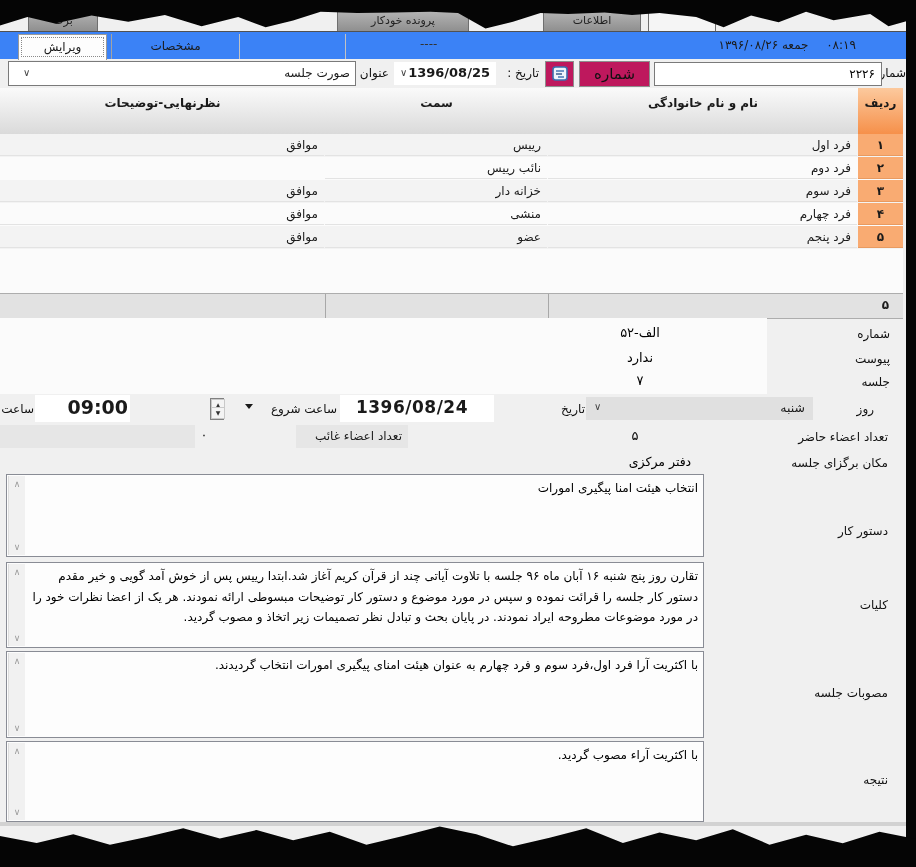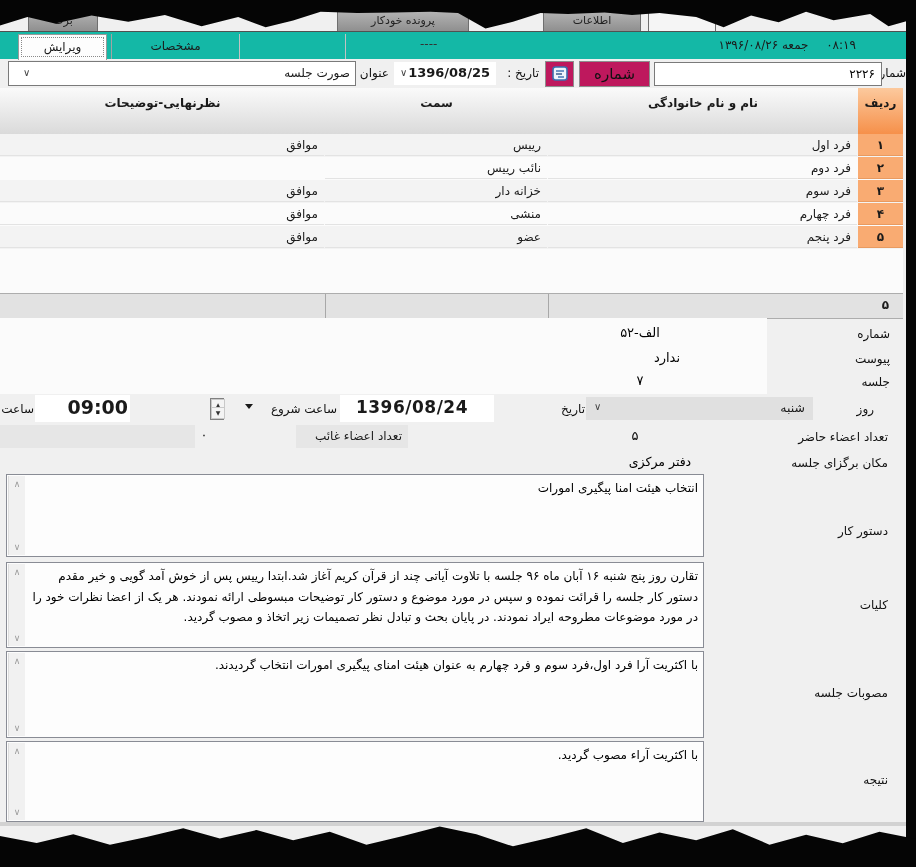--- a/index.html
+++ b/index.html
@@ -11,21 +11,21 @@
   
   .torn-top{left:0;top:0;width:916px;height:31px;background:#050505;z-index:30;
     clip-path:polygon(0% 0%,100% 0%,100% 60%,97% 85%,95% 45%,91% 65%,88% 38%,85% 72%,82% 50%,79% 88%,76% 55%,72% 42%,69% 48%,66% 40%,62% 45%,59% 42%,56% 70%,53% 92%,50% 42%,47% 38%,43% 40%,39% 42%,35% 38%,32% 66%,29% 88%,26% 55%,22% 85%,18% 48%,14% 70%,10% 50%,6% 76%,3% 55%,0% 82%);}
   .torn-bottom{left:0;top:824px;width:916px;height:43px;background:#050505;z-index:30;
     clip-path:polygon(0% 100%,100% 100%,100% 35%,96% 18%,92% 45%,88% 25%,84% 48%,80% 12%,76% 38%,72% 20%,68% 44%,64% 10%,60% 32%,56% 52%,52% 24%,48% 6%,44% 28%,40% 48%,36% 18%,32% 38%,28% 14%,24% 34%,20% 10%,16% 30%,12% 48%,8% 24%,4% 44%,0% 28%);}
   .edge-right{right:0;top:0;width:10px;height:867px;background:#050505;z-index:29;}
   .frag{position:absolute;top:8px;height:22px;background:linear-gradient(#b8b8b8,#8f8f8f);border:1px solid #6f6f6f;border-radius:4px 4px 0 0;z-index:1;
     font-size:11px;text-align:center;color:#222;line-height:24px;}
   .frag.white{background:#f5f5f5;}
   
-  .tabstrip{left:0;top:31px;width:916px;height:27px;background:#14b8a6;border-top:1px solid #515151;z-index:2;}
+  .tabstrip{left:0;top:31px;width:916px;height:27px;background:#3b82f6;border-top:1px solid #515151;z-index:2;}
   .tab{position:absolute;top:2px;height:25px;font-size:12px;text-align:center;line-height:25px;}
   .tab.sel{background:#fdfdfd;border:1px solid #9a9a9a;border-bottom:none;outline:1px dotted #8a8a8a;outline-offset:-4px;}
   .tab.plain{border-left:1px solid #a3a3a3;border-right:1px solid #c2c2c2;}
   
   .input{position:absolute;background:#fff;border:1px solid #7a7a7a;font-family:"DejaVu Sans",sans-serif;font-size:12px;padding:0 6px;direction:rtl;}
   .btn{position:absolute;background:#be185d;border:1px solid #8e8e8e;font-size:15px;text-align:center;color:#111;}
   .combo{position:absolute;background:#fff;border:1px solid #7a7a7a;font-size:12px;}
   .combo .chev,.chev{color:#444;font-size:10px;}
   .flat-white{position:absolute;background:#fff;}
   .flat-gray{position:absolute;background:#e0e0e0;}
@@ -144,21 +144,21 @@
   <div class="footerbar">
     <div class="fdiv" style="left:325px;"></div>
     <div class="fdiv" style="left:548px;"></div>
     <div class="abs" style="right:14px;top:4px;font-size:12px;font-weight:bold;">۵</div>
   </div>
 
   <div class="abs whitezone"></div>
   <div class="lbl" style="right:26px;top:327px;">شماره</div>
   <div class="val" style="left:600px;top:325px;width:80px;font-size:13px;">الف-۵۲</div>
   <div class="lbl" style="right:26px;top:352px;">پیوست</div>
-  <div class="val" style="left:600px;top:350px;width:80px;font-size:13px;text-align:right;">ندارد</div>
+  <div class="val" style="left:600px;top:350px;width:80px;font-size:13px;">ندارد</div>
   <div class="lbl" style="right:26px;top:375px;">جلسه</div>
   <div class="val" style="left:600px;top:373px;width:80px;font-size:13px;">۷</div>
 
   <div class="lbl" style="right:42px;top:402px;">روز</div>
   <div class="flat-gray" style="right:103px;top:397px;width:227px;height:23px;">
     <span class="abs" style="right:8px;top:3px;font-size:12.5px;">شنبه</span>
     <span class="abs chev" style="left:8px;top:4px;">∨</span>
   </div>
   <div class="lbl" style="right:331px;top:402px;">تاریخ</div>
   <div class="flat-white" style="right:422px;top:395px;width:154px;height:27px;">

